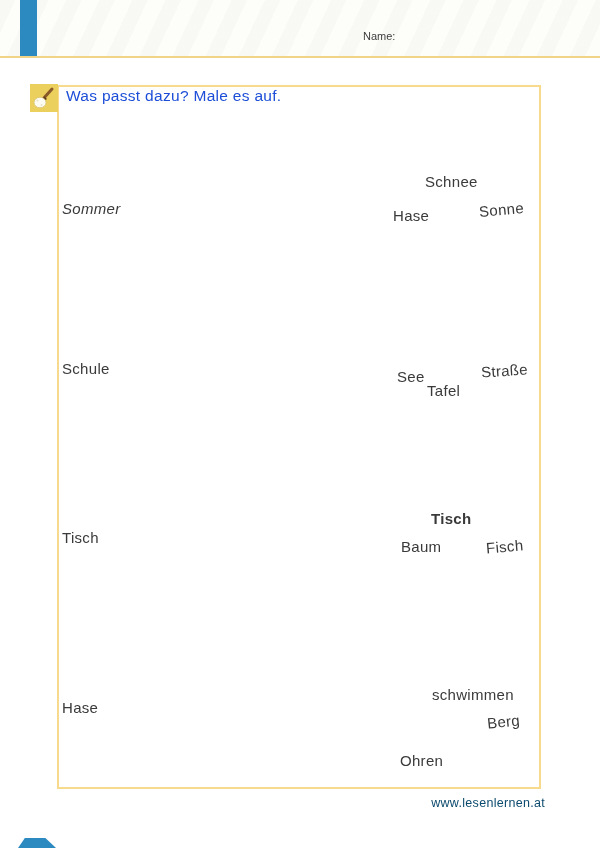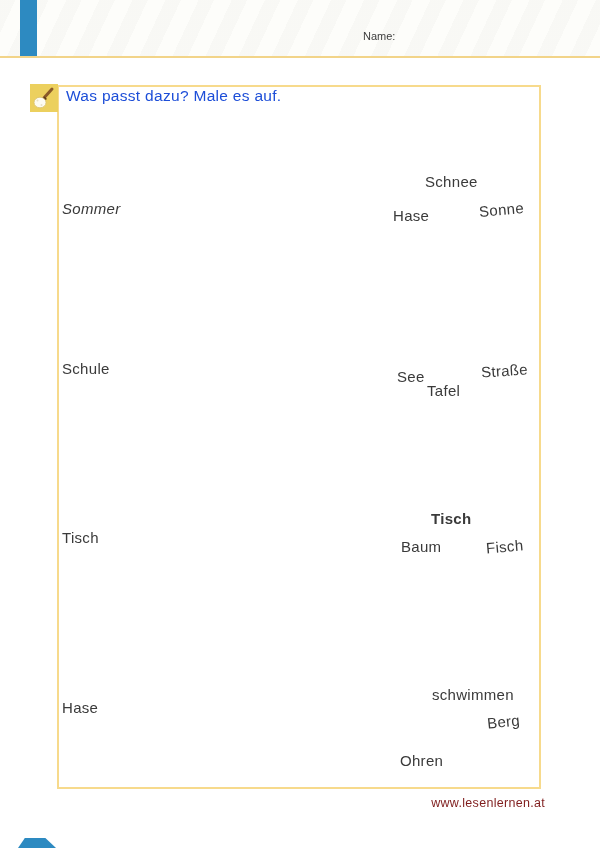--- a/index.html
+++ b/index.html
@@ -66,21 +66,21 @@
     font-size: 15px; color: #3a3a3a; letter-spacing: 0.3px;
     white-space: nowrap;
   }
   .tilt-a { transform: rotate(-5deg); }
   .tilt-b { transform: rotate(-4deg); }
   .tilt-c { transform: rotate(-6deg); }
 
   
   .footer-link {
     position: absolute; right: 55px; top: 796px;
-    font-size: 12.5px; color: #7f1d1d; letter-spacing: 0.3px;
+    font-size: 12.5px; color: #0c4a6e; letter-spacing: 0.3px;
   }
   .blue-corner {
     position: absolute; left: 18px; top: 838px; width: 38px; height: 10px;
     background: #2d8ac1;
     clip-path: polygon(18% 0, 72% 0, 100% 100%, 0% 100%);
   }
 </style>
 </head>
 <body>
 

